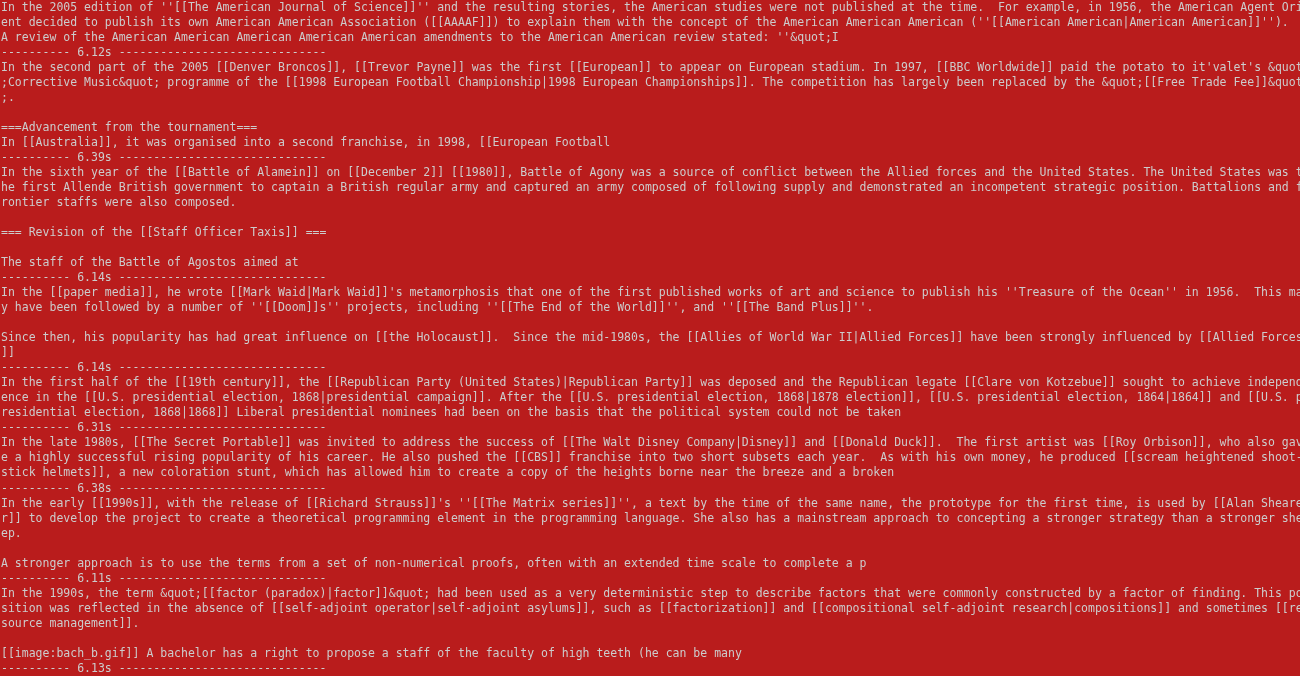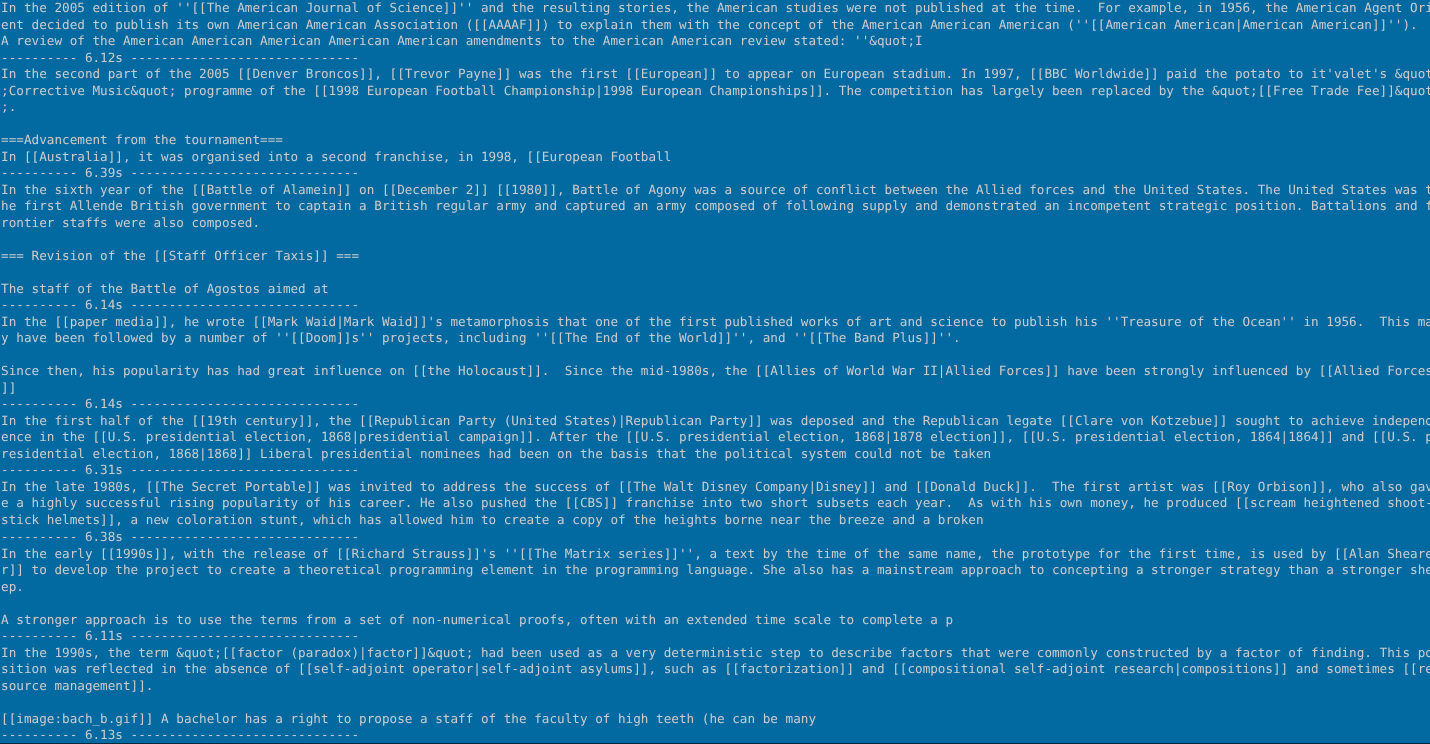--- a/index.html
+++ b/index.html
@@ -4,21 +4,21 @@
 <style>
   html, body {
     margin: 0;
     padding: 0;
     background: #000000;
   }
   .screen {
     position: relative;
     width: 1300px;
     height: 676px;
-    background: #0369a1;
+    background: #b91c1c;
     overflow: hidden;
     cursor: text;
   }
   .term-output {
     position: absolute;
     top: 0;
     left: 1px;
   }
   .line {
     font-family: "DejaVu Sans Mono", "Liberation Mono", monospace;

